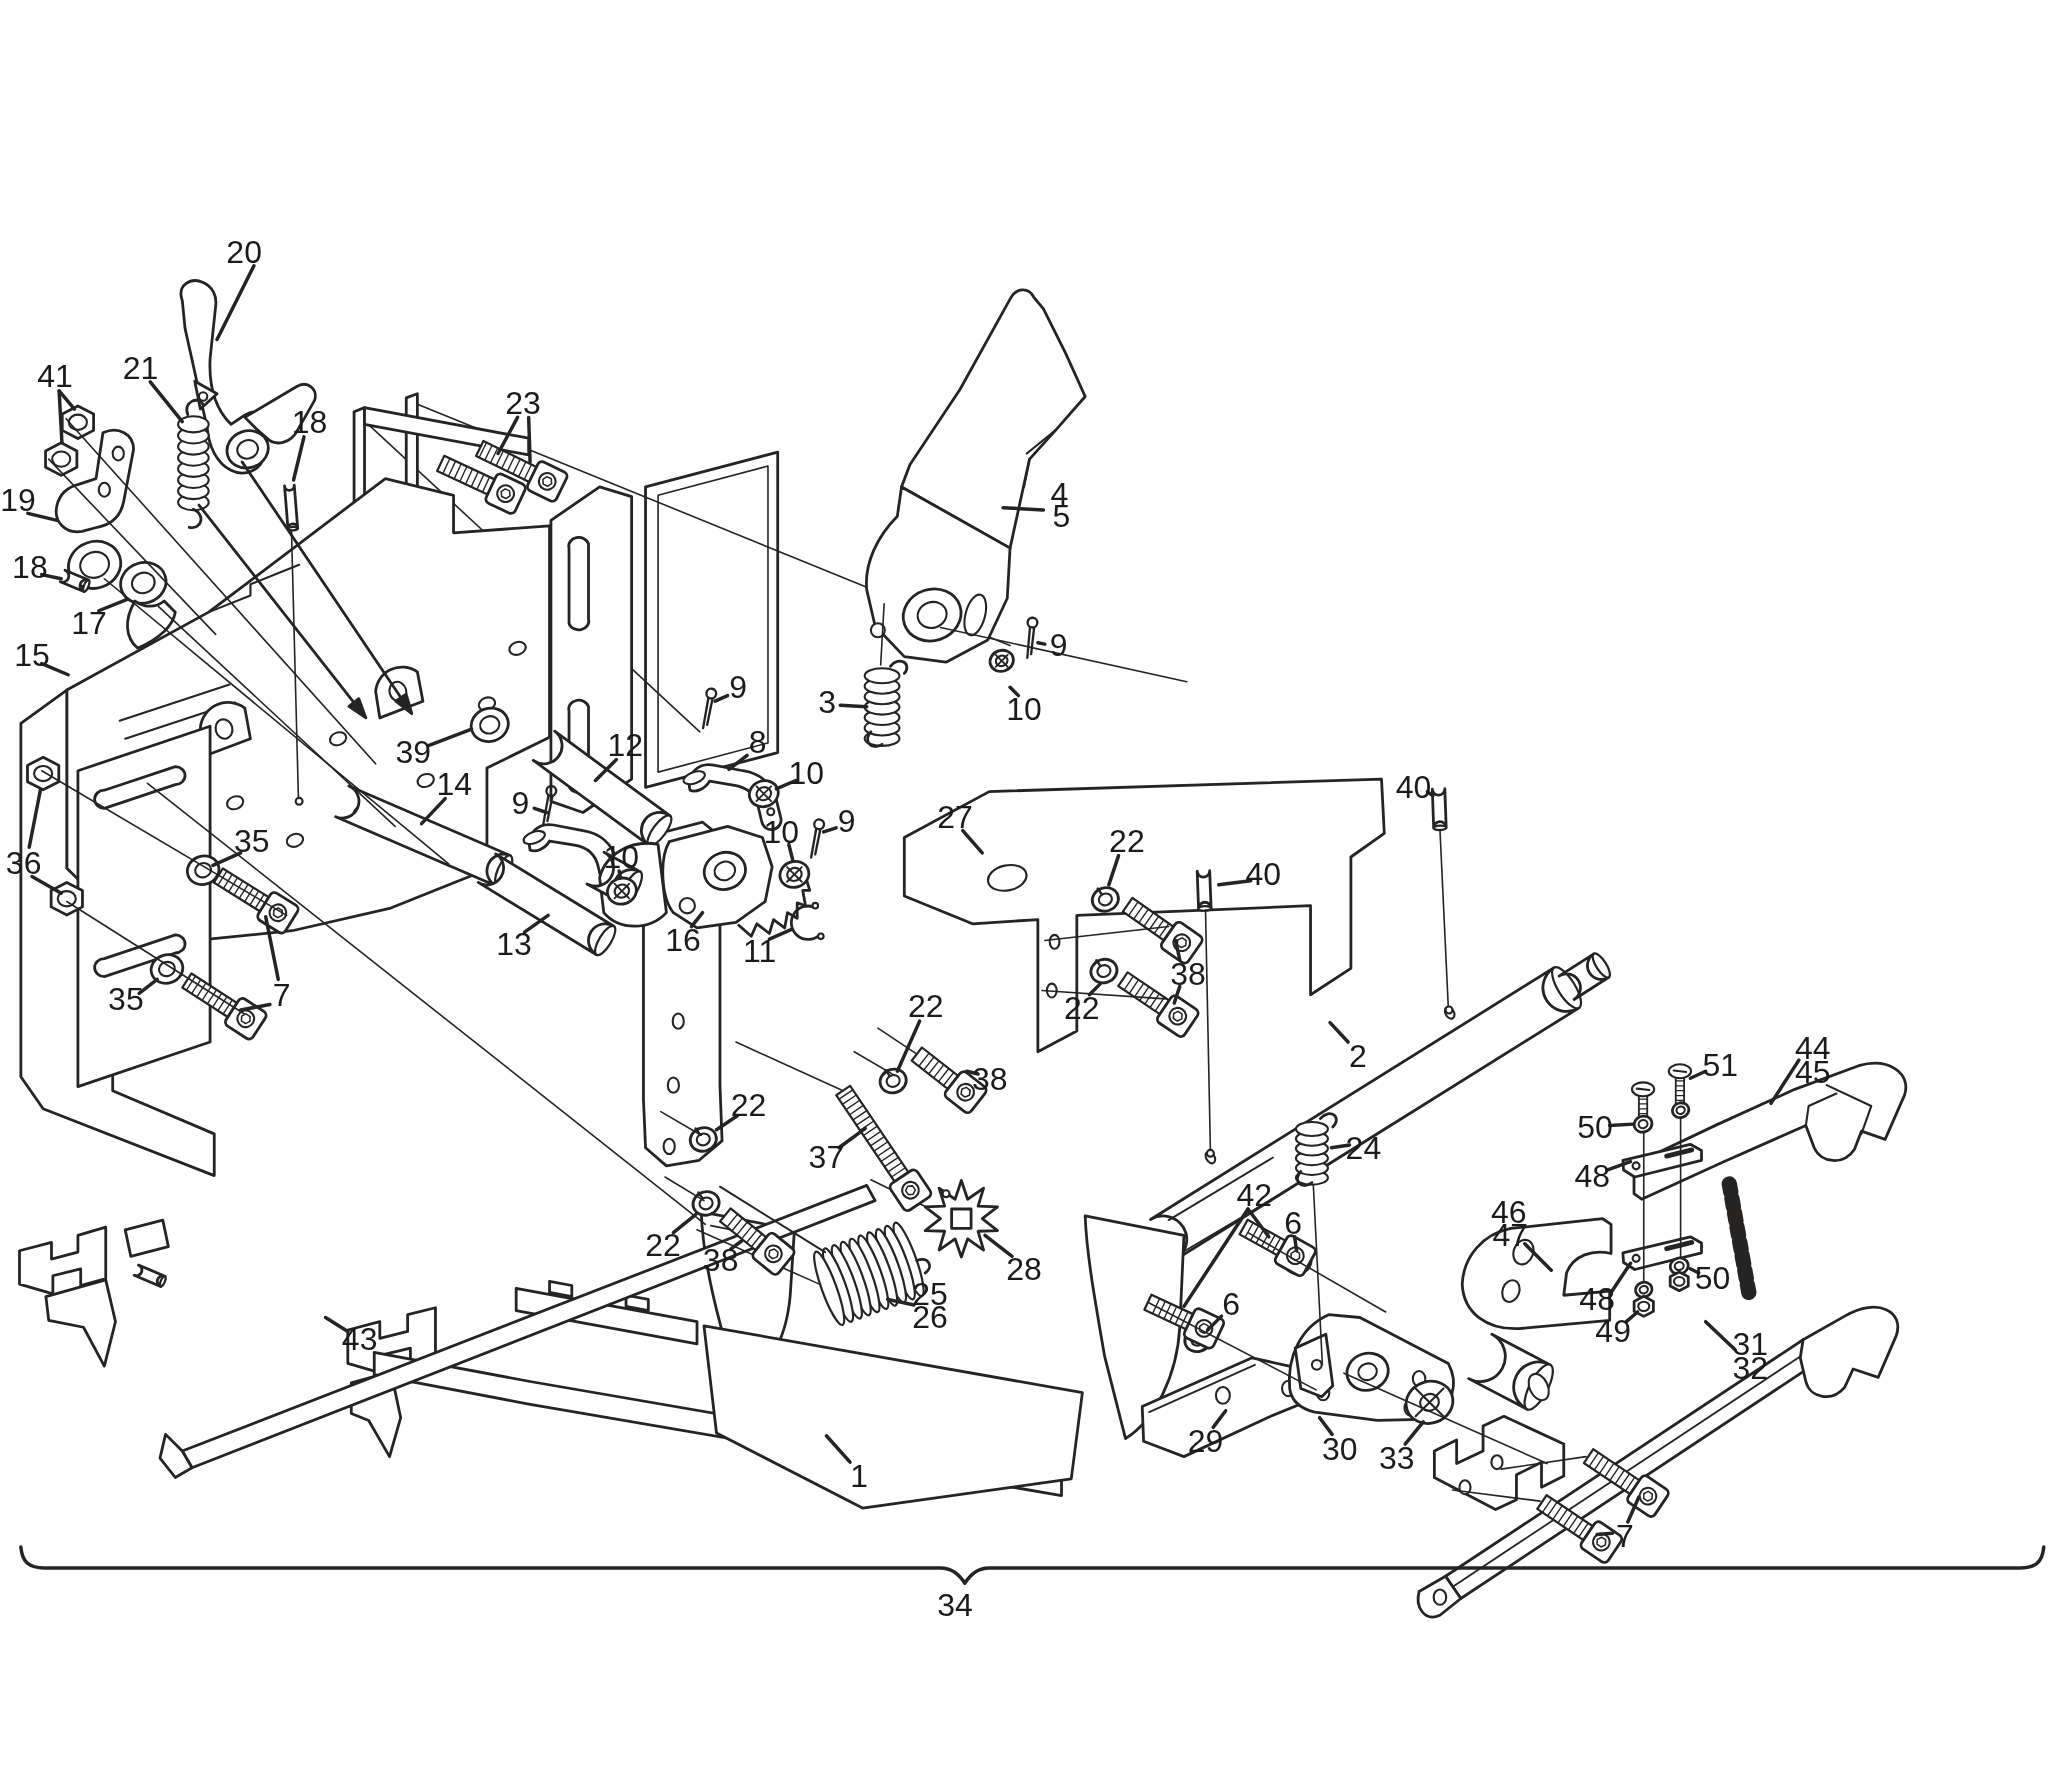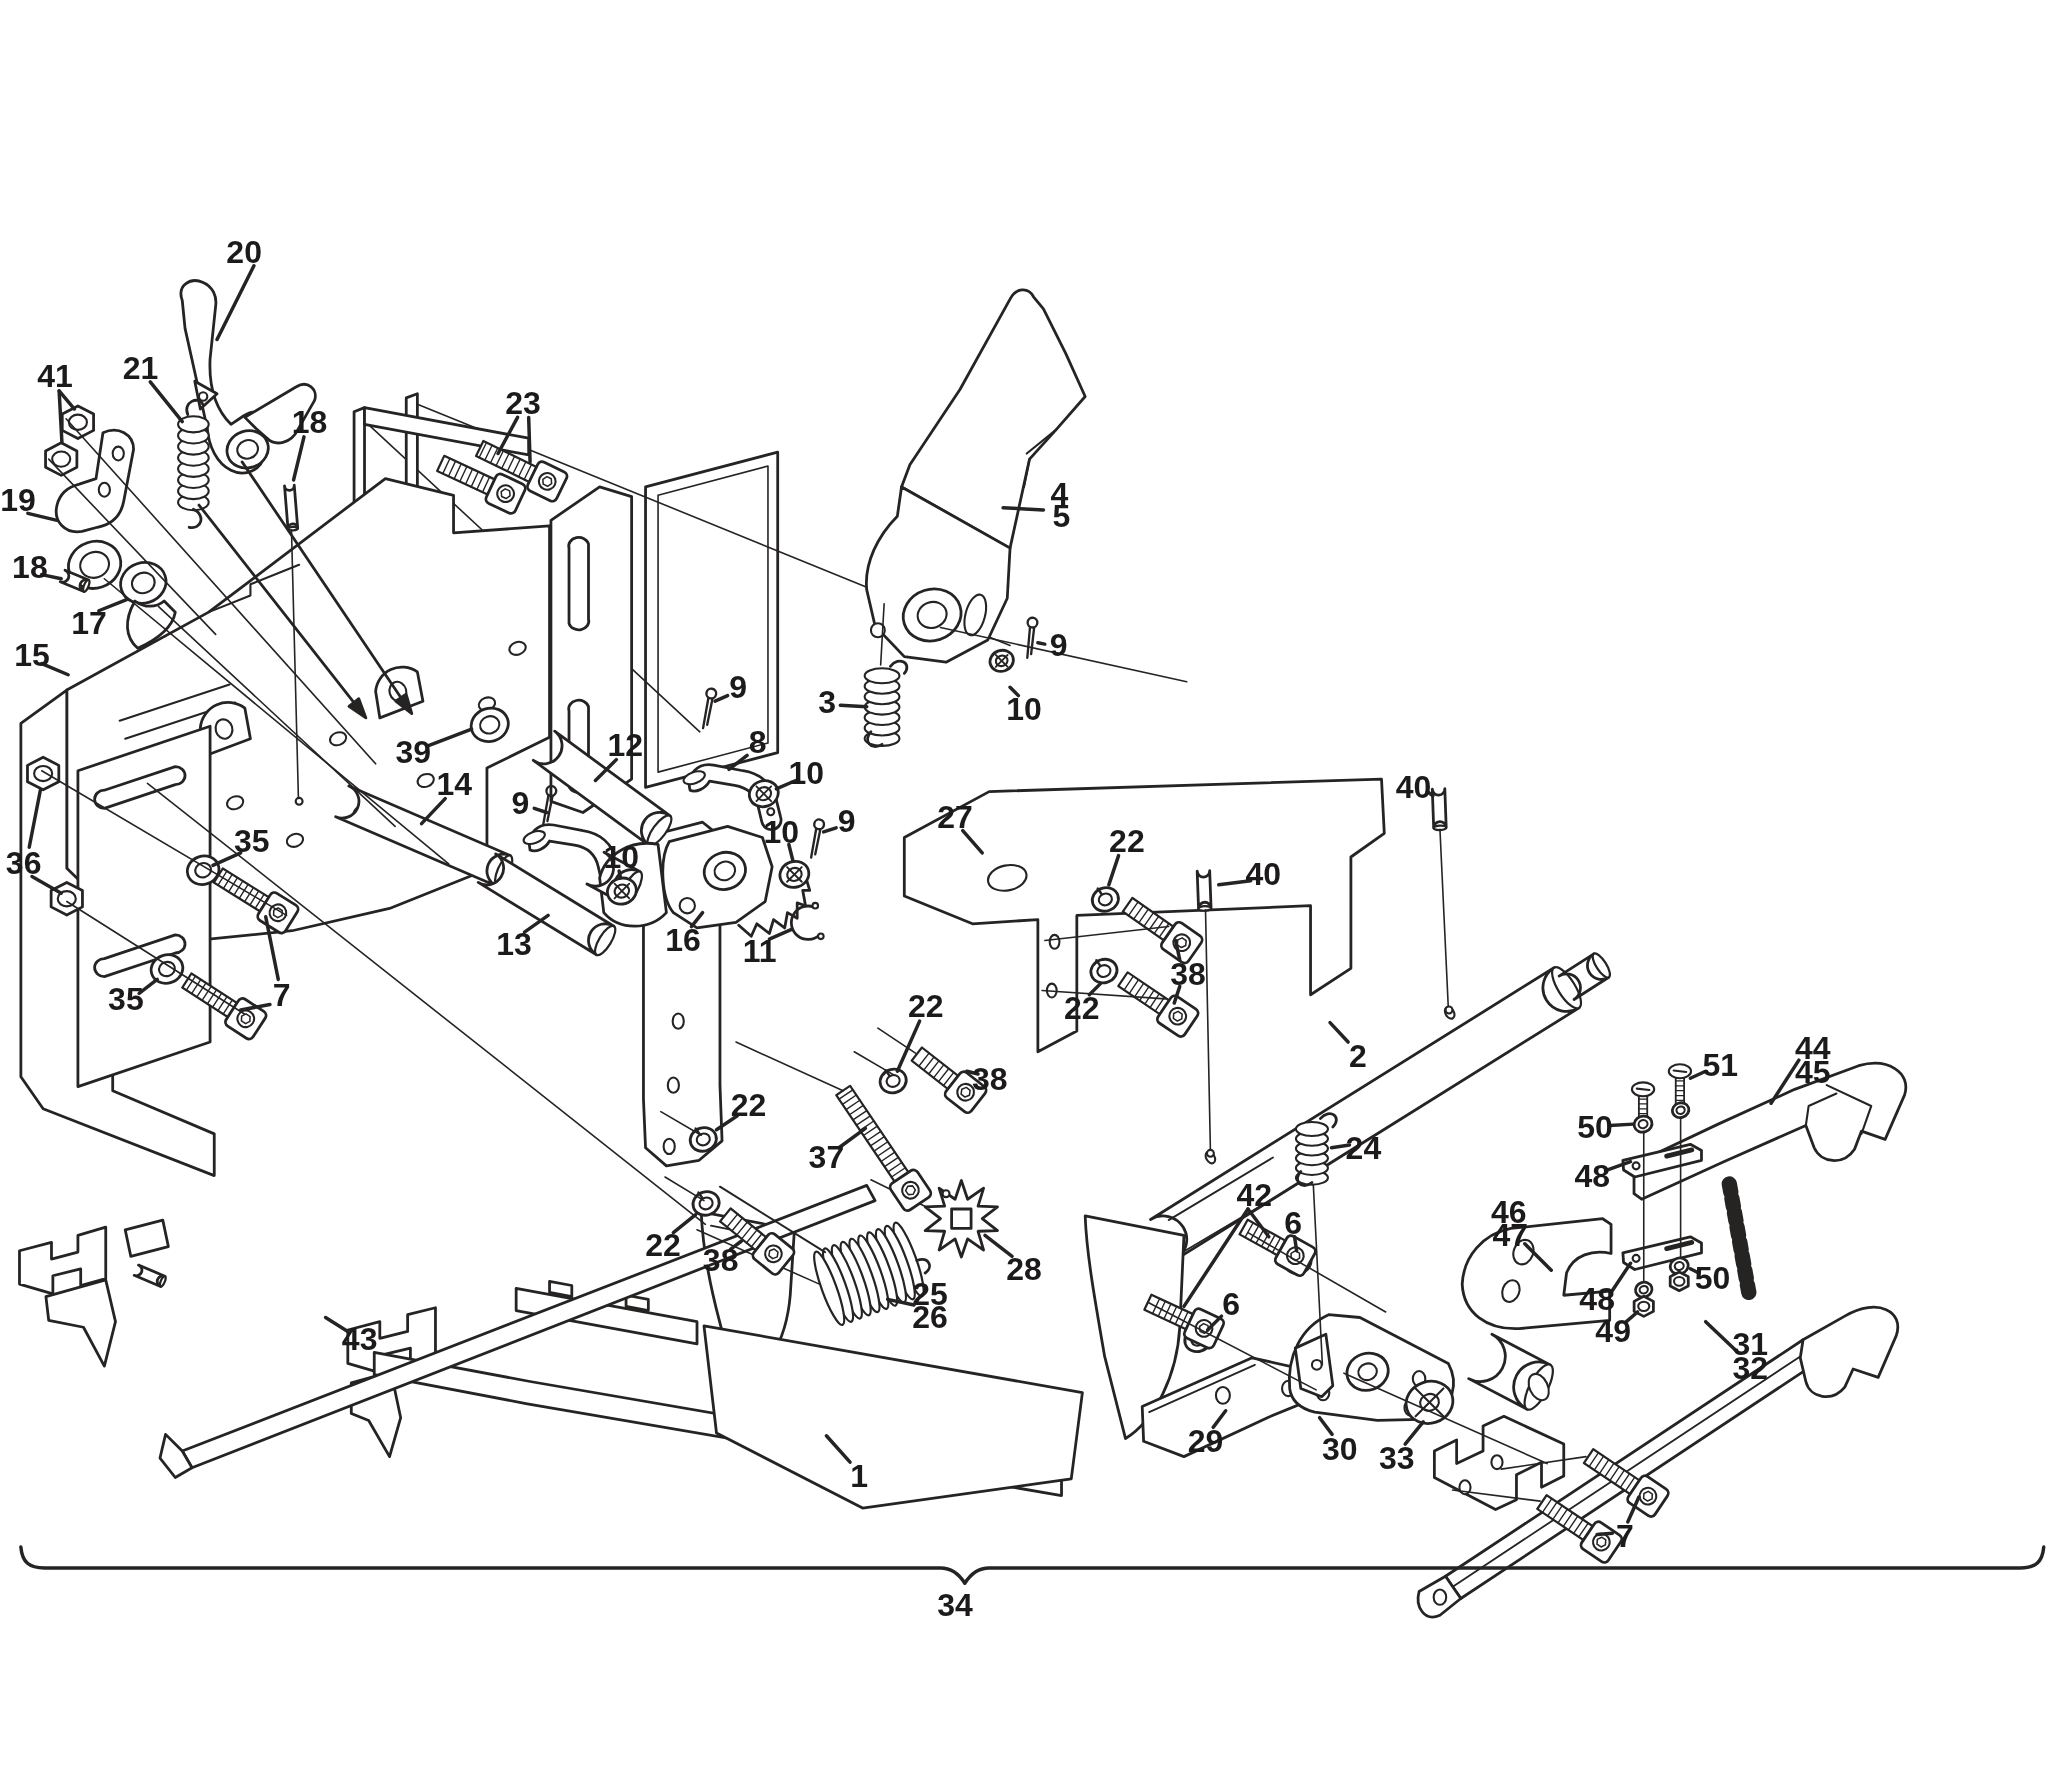--- a/index.html
+++ b/index.html
@@ -1,17 +1,17 @@
 <!DOCTYPE html>
 <html style="font-size:11px"><head>
 <meta charset="utf-8">
 <style>
   html,body{margin:0;padding:0;background:#ffffff;}
   body{font-family:"Liberation Sans", sans-serif;}
-  .stage{width:100%;max-width:2066px;margin:0 auto;font-weight:bold;}
+  .stage{width:100%;max-width:2066px;margin:0 auto;}
   svg{display:block;width:100%;height:auto;background:#ffffff;}
   text.callout{font-family:"Liberation Sans", sans-serif;fill:#1c1a1a;}
 </style>
 </head>
 <body>
 
 <div class="stage">
   <svg id="diagram" xmlns="http://www.w3.org/2000/svg" role="img" viewBox="0 0 2970 2550">
       <path stroke="#262323" stroke-width="4" fill="#fff" stroke-linejoin="round" stroke-linecap="round" d="M928,700 L1118,650 L1118,1082 L928,1132 Z" stroke-dasharray="none"></path>
       <polyline stroke="#262323" stroke-width="2.3" fill="none" stroke-linejoin="round" stroke-linecap="round" points="946,712 1104,670 1104,1068 946,1110 946,712" stroke-dasharray="none"></polyline>

